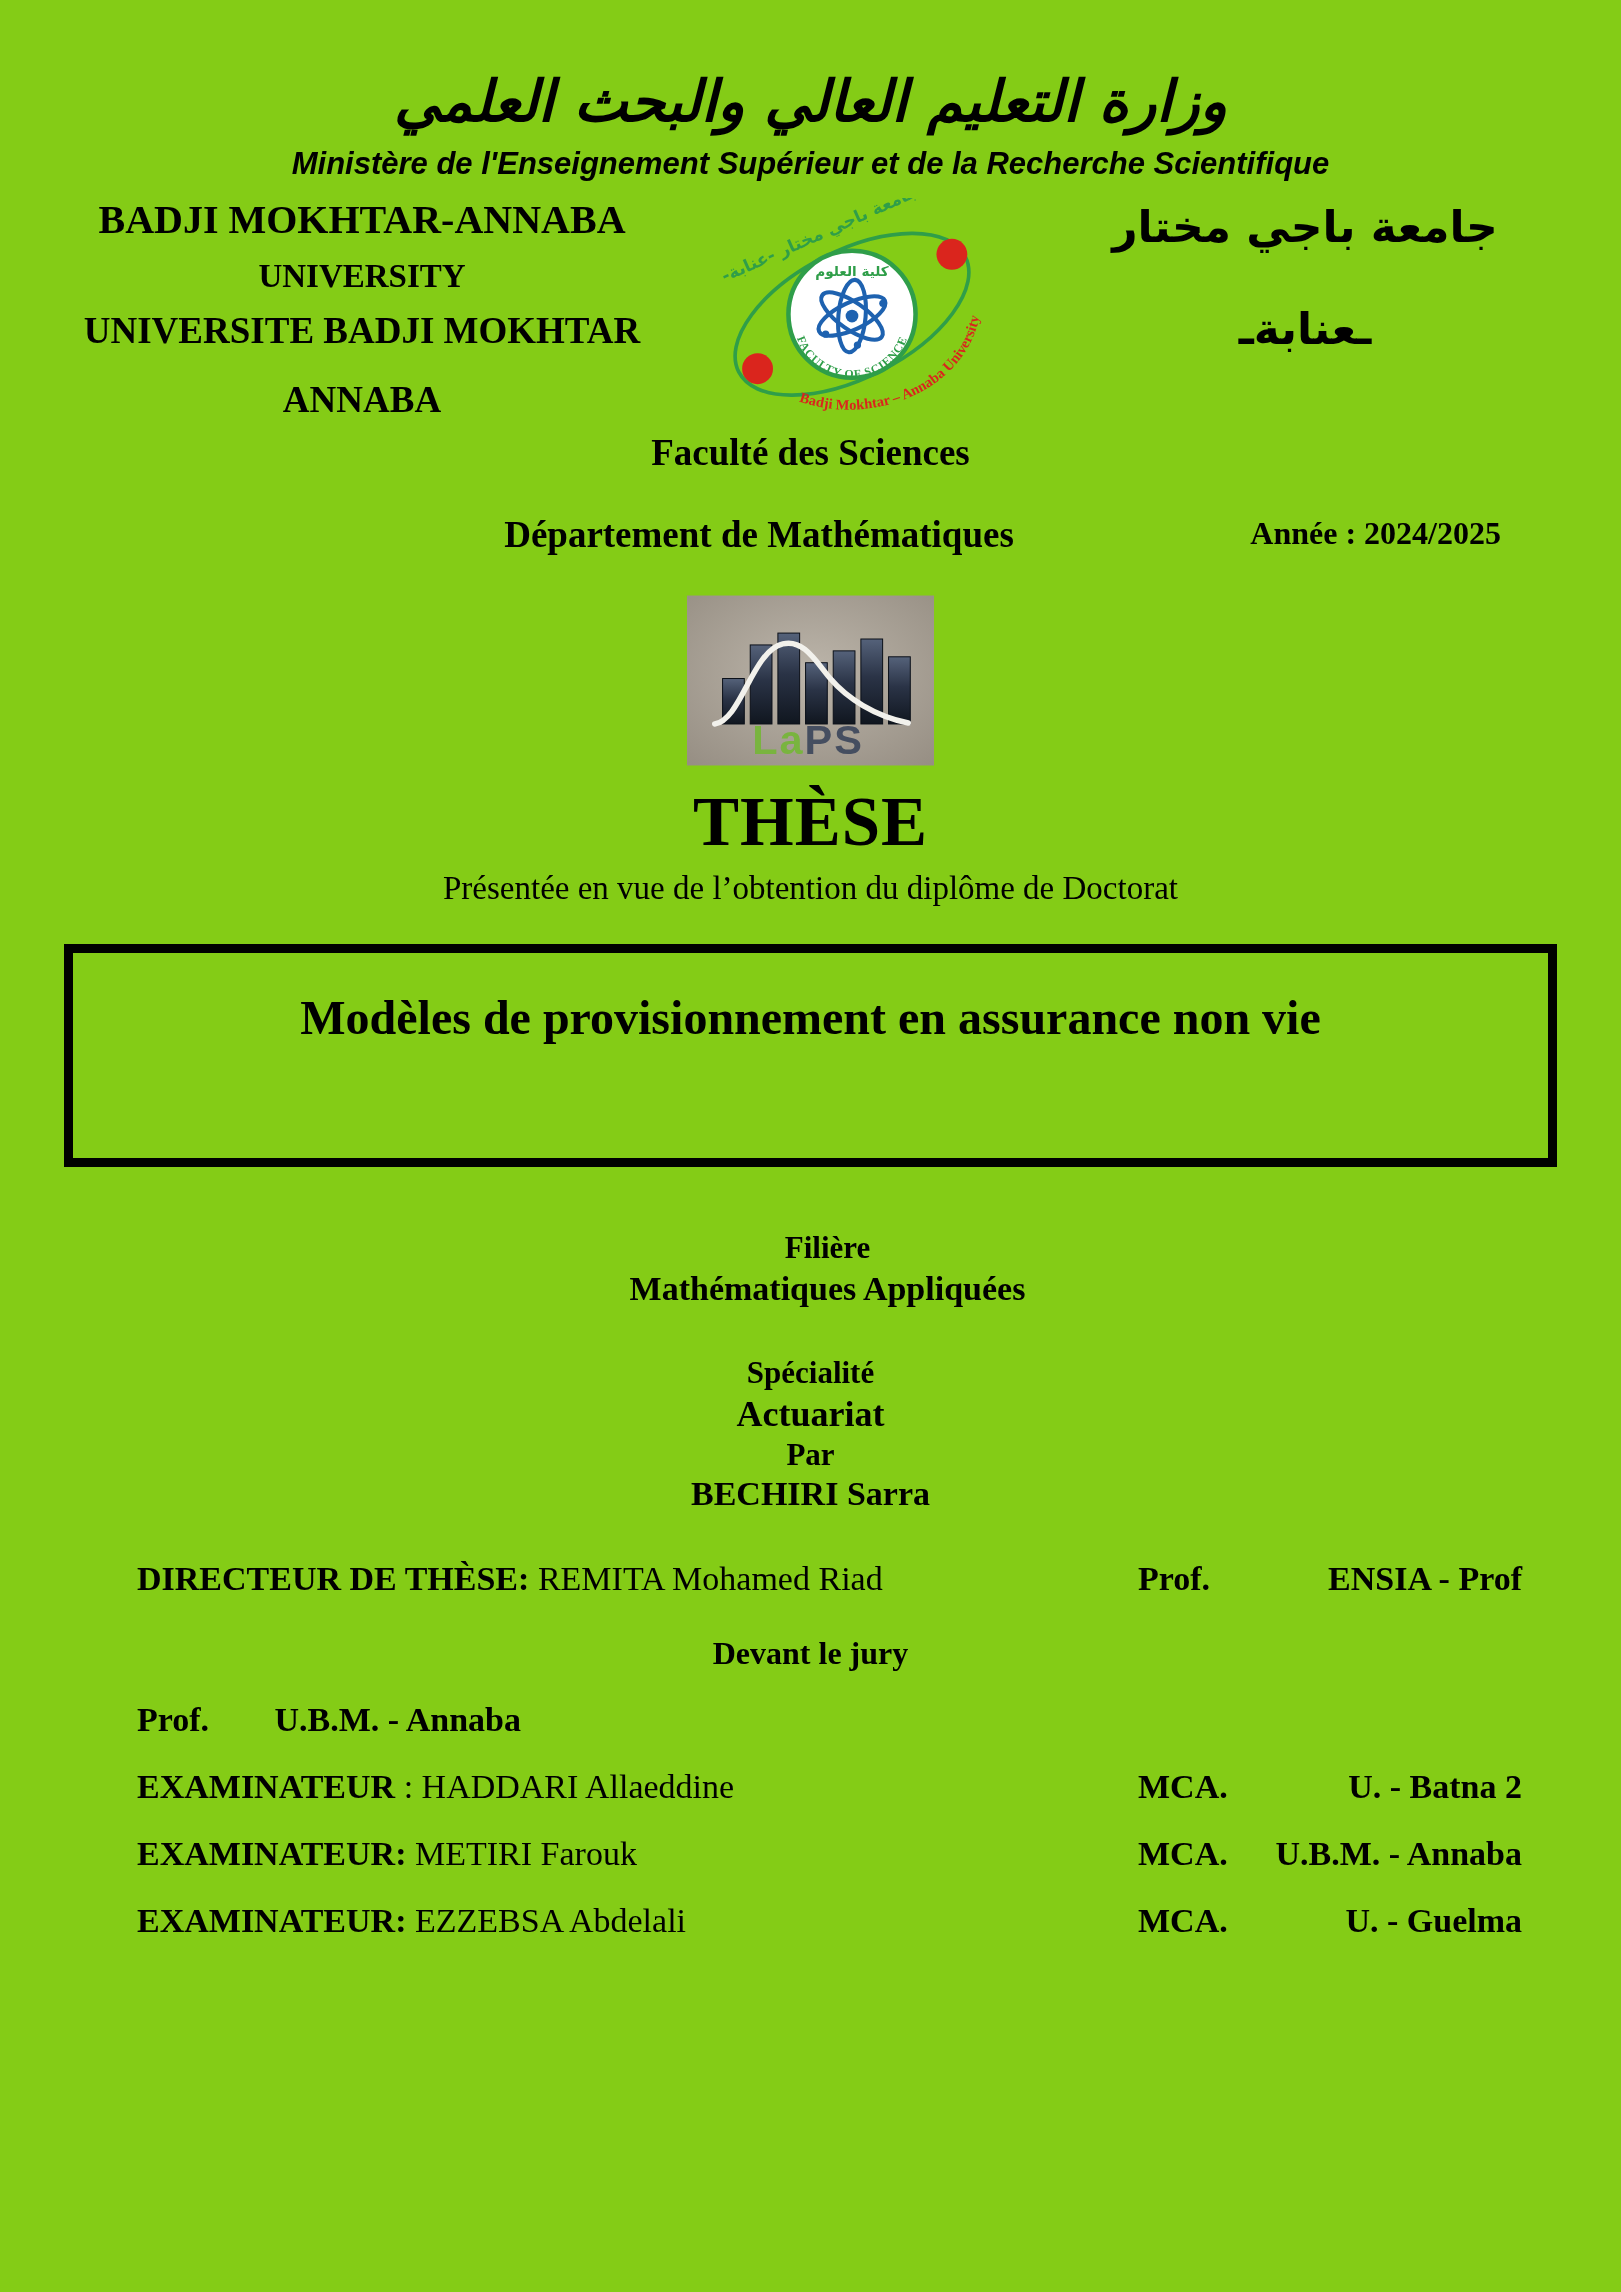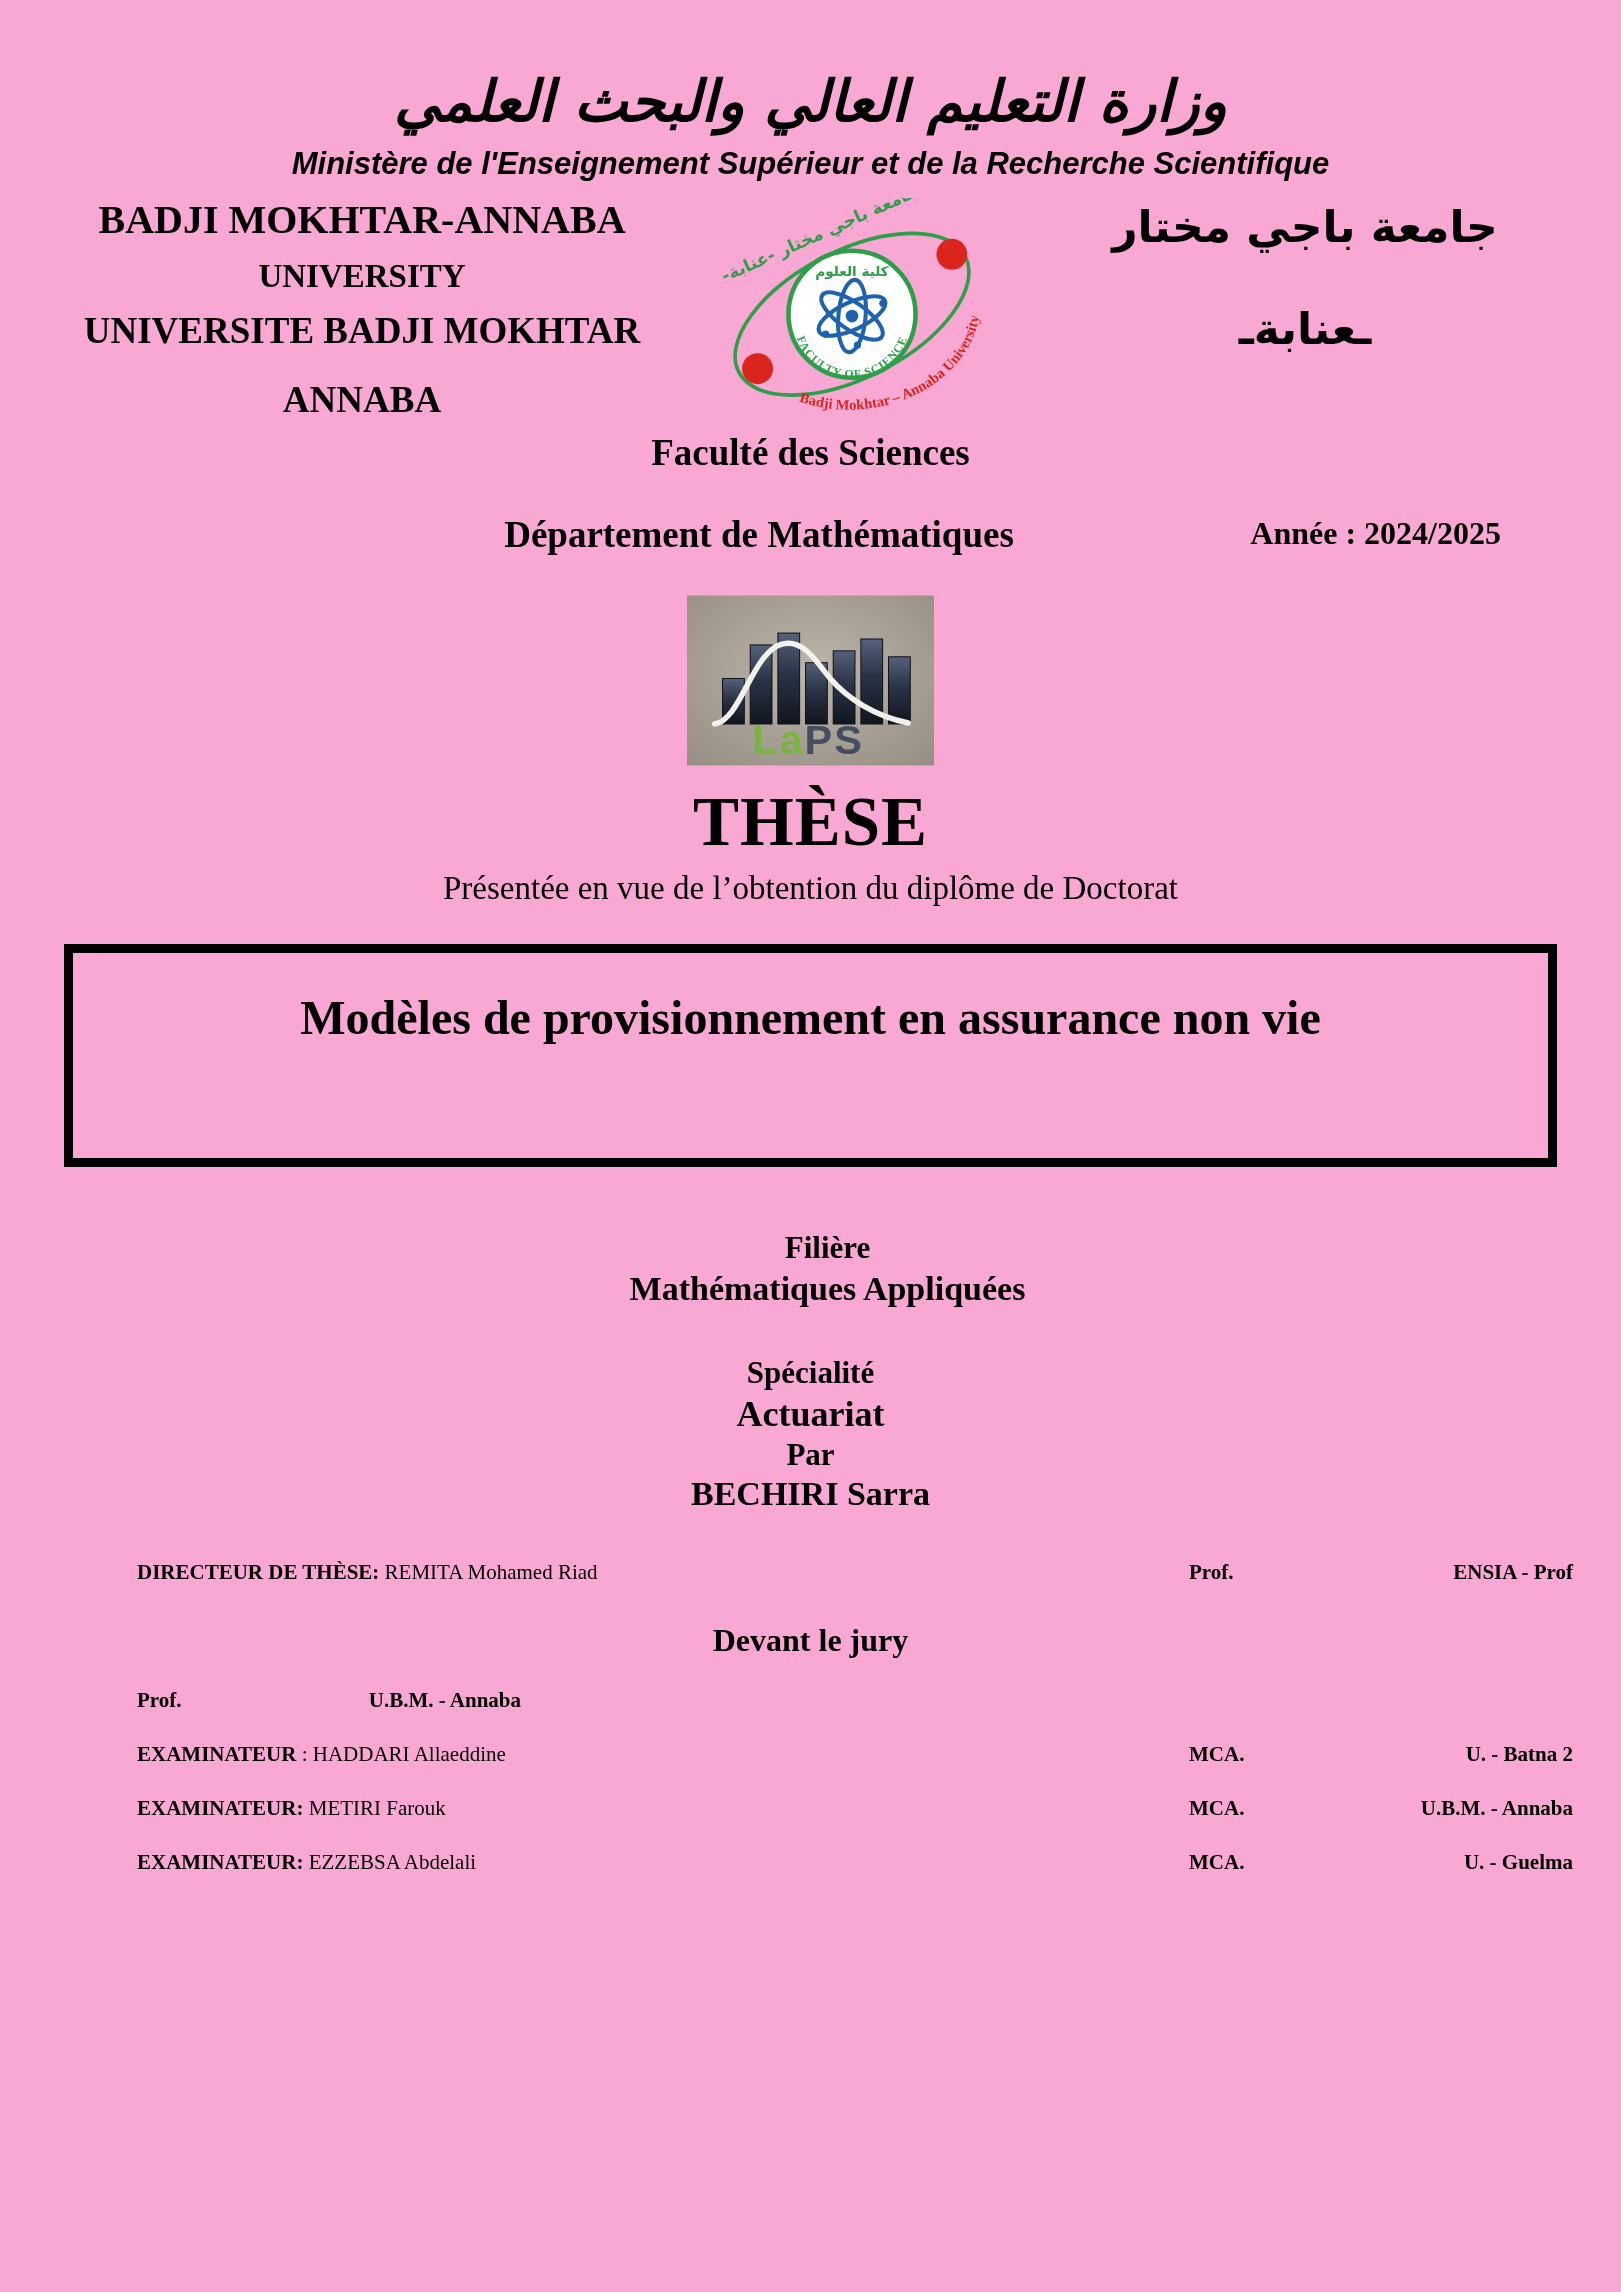--- a/index.html
+++ b/index.html
@@ -1,20 +1,20 @@
 <!DOCTYPE html>
 <html><head>
 <meta charset="utf-8">
 <style>
   html, body { margin: 0; padding: 0; background: #ffffff; }
   .page {
     position: relative;
     width: 1621px;
     height: 2293px;
-    background: #f9a8d4;
+    background: #84cc16;
     color: #000000;
     font-family: "Liberation Serif", serif;
     overflow: hidden;
   }
   
   .ministry-ar {
     padding-top: 63px;
     text-align: center;
     direction: rtl;
     font-family: "DejaVu Sans", sans-serif;
@@ -77,22 +77,22 @@
   .spec-block { margin-top: 47px; text-align: center; }
   .spec-label { font-size: 31px; font-weight: 700; }
   .spec-value { font-size: 36px; font-weight: 700; margin-top: 2px; }
   .par-label { font-size: 31px; font-weight: 700; margin-top: 2px; }
   .author { font-size: 34px; font-weight: 700; margin-top: 2px; }
   
   .director-row, .jury-row {
     display: flex;
     justify-content: space-between;
     align-items: center;
-    margin: 0 48px 0 137px;
-    font-size: 21px;
+    margin: 0 99px 0 137px;
+    font-size: 34px;
   }
   .director-row { margin-top: 47px; }
   .role-b { font-weight: 700; }
   .name-r { font-weight: 400; }
   .right-col {
     width: 384px;
     display: flex;
     justify-content: space-between;
     font-weight: 700;
     flex: none;

